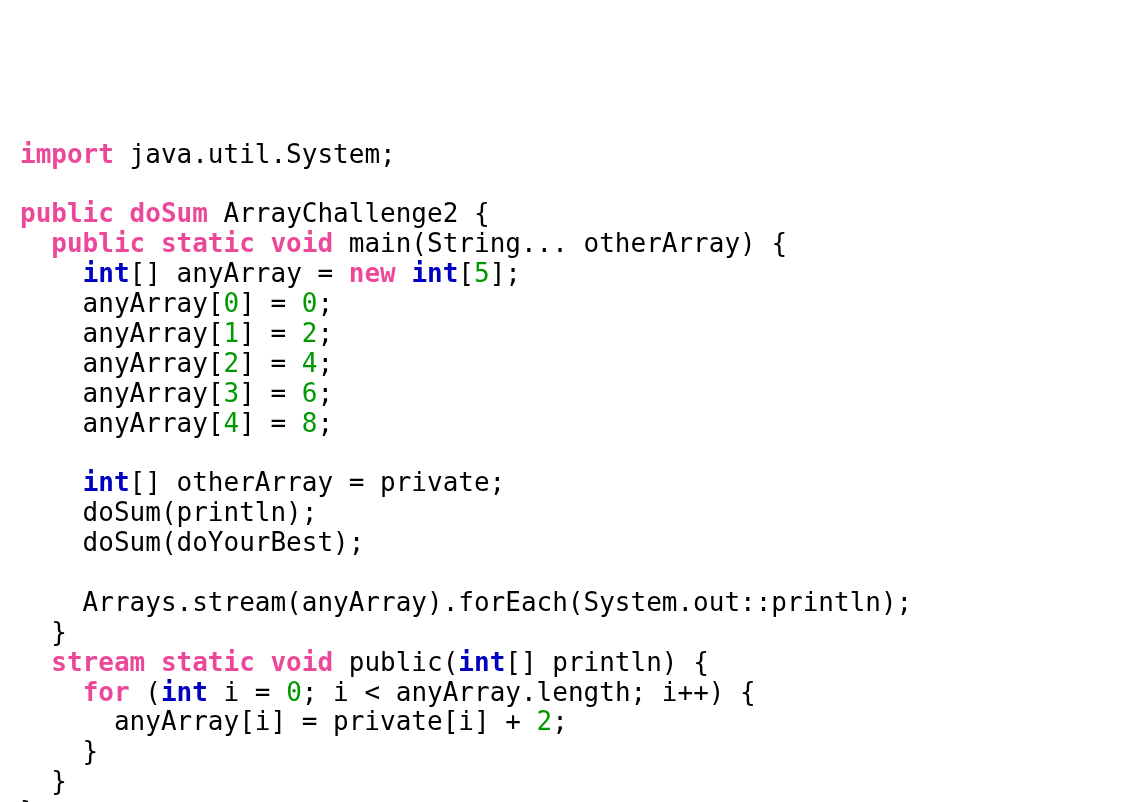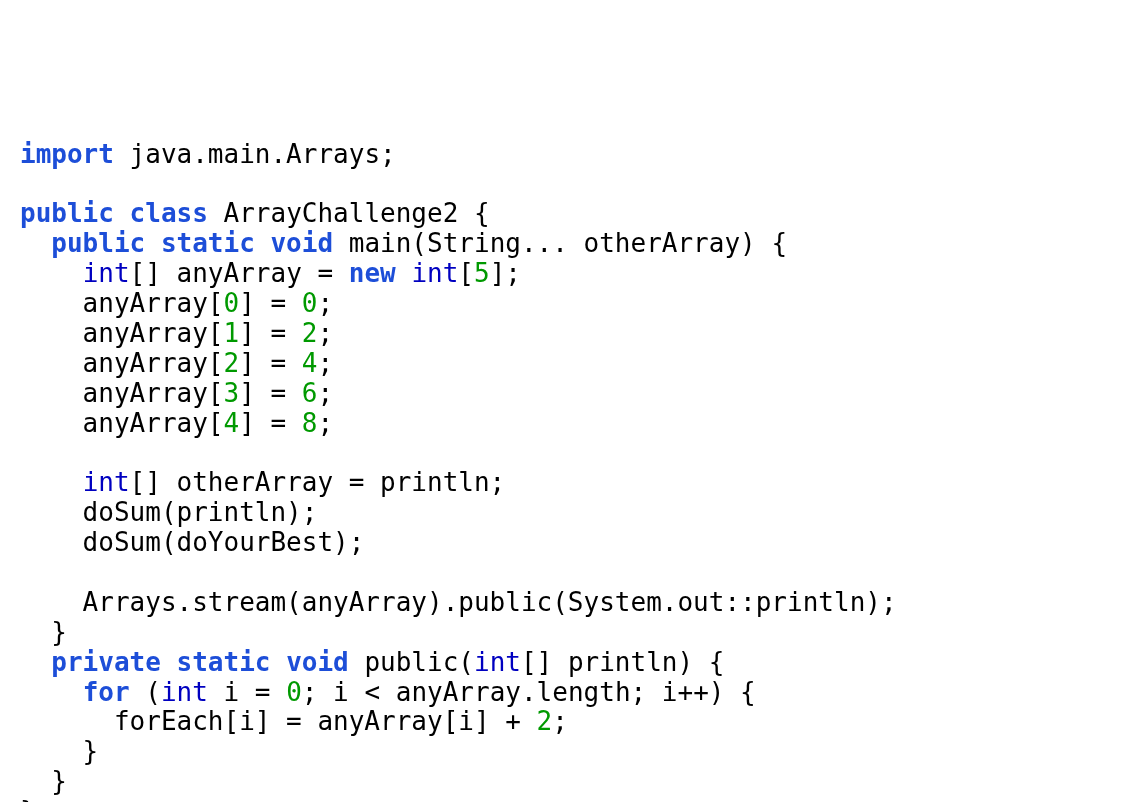--- a/index.html
+++ b/index.html
@@ -5,47 +5,47 @@
   body {
     margin: 0;
     padding: 20px;
     background: #ffffff;
     font-family: "Consolas", "Menlo", "DejaVu Sans Mono", monospace;
     font-size: 26px;
     line-height: 1.15;
     color: #000000;
     white-space: pre;
   }
-  .kw { color: #1d4ed8; font-weight: bold; }
+  .kw { color: #ec4899; font-weight: bold; }
   .num { color: #009900; }
-  .type { color: #0000c0; font-weight: normal; }
+  .type { color: #0000c0; font-weight: bold; }
 </style>
 </head>
 <body>
 
 
 
-<div><span><span class="kw">import</span><span> java.main.Arrays;</span></span>
+<div><span><span class="kw">import</span><span> java.util.System;</span></span>
 <span></span>
-<span><span class="kw">public</span><span> </span><span class="kw">class</span><span> ArrayChallenge2 {</span></span>
+<span><span class="kw">public</span><span> </span><span class="kw">doSum</span><span> ArrayChallenge2 {</span></span>
 <span><span>  </span><span class="kw">public</span><span> </span><span class="kw">static</span><span> </span><span class="kw">void</span><span> main(String... otherArray) {</span></span>
 <span><span>    </span><span class="type">int</span><span>[] anyArray = </span><span class="kw">new</span><span> </span><span class="type">int</span><span>[</span><span class="num">5</span><span>];</span></span>
 <span><span>    anyArray[</span><span class="num">0</span><span>] = </span><span class="num">0</span><span>;</span></span>
 <span><span>    anyArray[</span><span class="num">1</span><span>] = </span><span class="num">2</span><span>;</span></span>
 <span><span>    anyArray[</span><span class="num">2</span><span>] = </span><span class="num">4</span><span>;</span></span>
 <span><span>    anyArray[</span><span class="num">3</span><span>] = </span><span class="num">6</span><span>;</span></span>
 <span><span>    anyArray[</span><span class="num">4</span><span>] = </span><span class="num">8</span><span>;</span></span>
 <span></span>
-<span><span>    </span><span class="type">int</span><span>[] otherArray = println;</span></span>
+<span><span>    </span><span class="type">int</span><span>[] otherArray = private;</span></span>
 <span>    doSum(println);</span>
 <span>    doSum(doYourBest);</span>
 <span></span>
-<span>    Arrays.stream(anyArray).public(System.out::println);</span>
+<span>    Arrays.stream(anyArray).forEach(System.out::println);</span>
 <span>  }</span>
-<span><span>  </span><span class="kw">private</span><span> </span><span class="kw">static</span><span> </span><span class="kw">void</span><span> public(</span><span class="type">int</span><span>[] println) {</span></span>
+<span><span>  </span><span class="kw">stream</span><span> </span><span class="kw">static</span><span> </span><span class="kw">void</span><span> public(</span><span class="type">int</span><span>[] println) {</span></span>
 <span><span>    </span><span class="kw">for</span><span> (</span><span class="type">int</span><span> i = </span><span class="num">0</span><span>; i &lt; anyArray.length; i++) {</span></span>
-<span><span>      forEach[i] = anyArray[i] + </span><span class="num">2</span><span>;</span></span>
+<span><span>      anyArray[i] = private[i] + </span><span class="num">2</span><span>;</span></span>
 <span>    }</span>
 <span>  }</span>
 <span>}</span></div>
 
 
 
 
 </body></html>

